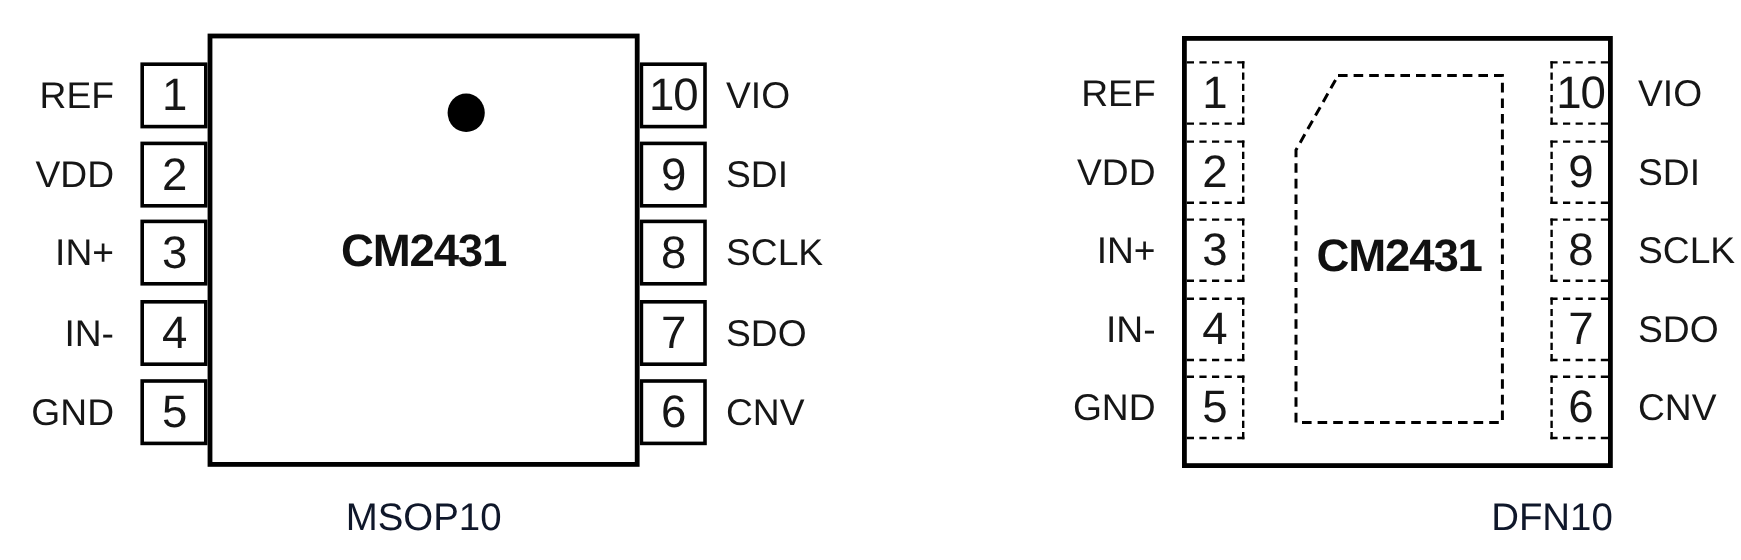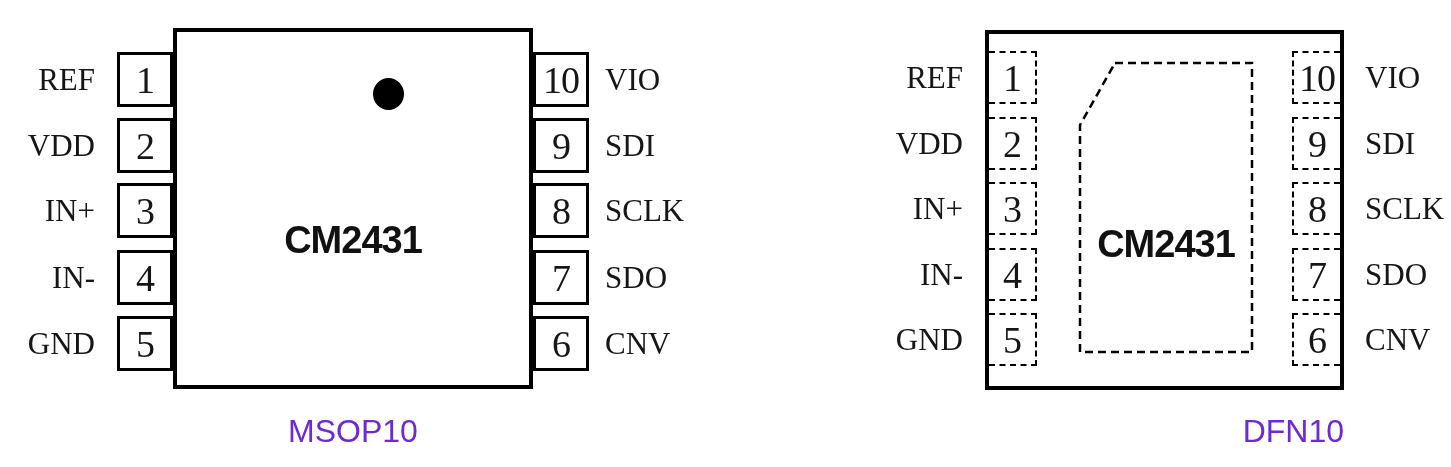--- a/index.html
+++ b/index.html
@@ -8,29 +8,29 @@
     font-family:"Liberation Sans",sans-serif;color:#161616;overflow:hidden;
   }
   .abs{position:absolute;}
   
   .pkg-body{position:absolute;border:4px solid #000;background:#ffffff;box-sizing:border-box;}
   #msop-body{left:173px;top:28px;width:360px;height:361px;}
   #dfn-body{left:985px;top:30px;width:359px;height:360px;}
   
   .pin1-dot{position:absolute;left:196px;top:46px;width:31px;height:32px;border-radius:50%;background:#000;}
   
-  .chip-name{position:absolute;font-weight:bold;font-size:38px;line-height:38px;text-align:center;letter-spacing:-1px;color:#111;margin-top:30px;}
+  .chip-name{position:absolute;font-weight:bold;font-size:38px;line-height:38px;text-align:center;letter-spacing:-1px;color:#111;}
   #msop-chip{left:173px;top:191px;width:360px;}
   #dfn-chip{left:1080px;top:195px;width:172px;}
   
-  .pkg-label{position:absolute;top:415px;font-size:32px;line-height:32px;text-align:center;color:#6d28d9;}
+  .pkg-label{position:absolute;top:415px;font-size:32px;line-height:32px;text-align:center;color:#0f172a;}
   #msop-pkg-label{left:173px;width:360px;}
   #dfn-pkg-label{left:985px;width:359px;text-align:right;}
   
-  .row{position:absolute;display:flex;align-items:center;font-family:Liberation Serif, serif;}
+  .row{position:absolute;display:flex;align-items:center;}
   .pin-label{font-size:31px;line-height:34px;color:#161616;white-space:nowrap;}
   .pin-number{font-size:38px;line-height:38px;letter-spacing:-1px;color:#161616;}
   
   .m-row{height:55px;}
   .m-row-l{left:10px;width:180px;}
   .m-row-l .pin-label{width:85px;text-align:right;}
   .m-box{box-sizing:border-box;width:56px;height:55px;border:3px solid #000;background:#ffffff;
          display:flex;align-items:center;justify-content:center;flex:0 0 auto;}
   .m-row-l .m-box{margin-left:22px;}
   .m-row-r{left:533px;width:240px;}

